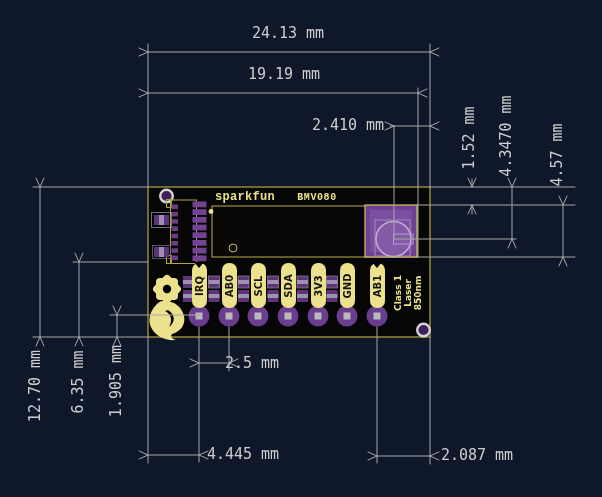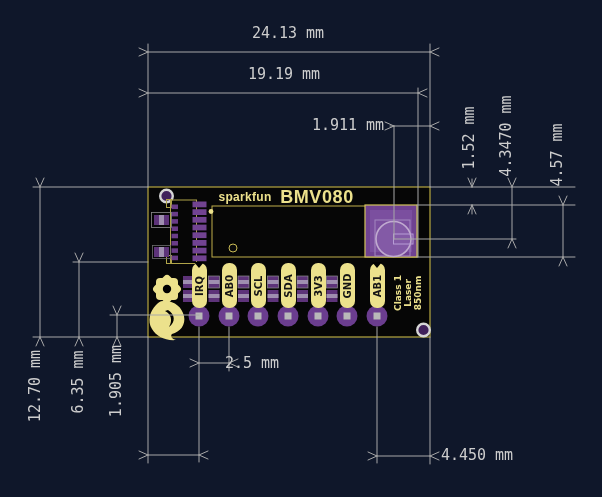--- a/index.html
+++ b/index.html
@@ -6,24 +6,24 @@
   #canvas{position:relative;width:602px;height:497px;background:#0f172a;overflow:hidden;
           font-family:"DejaVu Sans Mono",monospace;}
   #drawing-svg{position:absolute;left:0;top:0;width:602px;height:497px;}
 
   
   .dim{position:absolute;color:#cdcdcd;font-size:15px;white-space:nowrap;
        transform:translate(-50%,-50%);font-family:"DejaVu Sans Mono",monospace;}
   .dim.rot{transform:translate(-50%,-50%) rotate(-90deg);}
 
   
-  .silk{position:absolute;color:#ece18c;font-family:Liberation Sans, sans-serif;
+  .silk{position:absolute;color:#ece18c;font-family:Liberation Mono, monospace;
         font-weight:bold;white-space:nowrap;transform:translate(-50%,-50%);}
   .brand{font-size:12px;letter-spacing:0.3px;}
-  .model{font-size:18px;letter-spacing:0.6px;}
+  .model{font-size:10px;letter-spacing:0.6px;}
 
   
   .pill{position:absolute;width:15px;height:45px;background:#ece18c;border-radius:7px;}
   .pill span{position:absolute;left:50%;top:50%;transform:translate(-50%,-50%) rotate(-90deg);
         color:#151515;font-family:"DejaVu Sans",sans-serif;font-weight:bold;font-size:10px;
         white-space:nowrap;}
   .notch{position:absolute;left:50%;top:-1px;transform:translateX(-50%);width:10px;height:6px;
         background:#000;clip-path:polygon(0 0,100% 0,50% 100%);}
 
   
@@ -190,29 +190,30 @@
       <path d="M199,363 H229 M199,363 l-9,-4 M199,363 l-9,4 M229,363 l9,-4 M229,363 l9,4"></path>
 
       <path d="M148,455 H199 M148,455 l-9,-4 M148,455 l-9,4 M199,455 l9,-4 M199,455 l9,4"></path>
 
       <path d="M377,456 H430 M377,456 l-9,-4 M377,456 l-9,4 M430,456 l9,-4 M430,456 l9,4"></path>
     </g>
   </svg>
 
   <div class="dim" style="left:288px;top:33px">24.13 mm</div>
   <div class="dim" style="left:284px;top:74px">19.19 mm</div>
-  <div class="dim" style="left:348px;top:125px">1.911 mm</div>
+  <div class="dim" style="left:348px;top:125px">2.410 mm</div>
   <div class="dim rot" style="left:469px;top:138px">1.52 mm</div>
   <div class="dim rot" style="left:506px;top:136px">4.3470 mm</div>
   <div class="dim rot" style="left:557px;top:155px">4.57 mm</div>
   <div class="dim rot" style="left:35px;top:386px">12.70 mm</div>
   <div class="dim rot" style="left:78px;top:382px">6.35 mm</div>
   <div class="dim rot" style="left:116px;top:381px">1.905 mm</div>
   <div class="dim" style="left:252px;top:363px">2.5 mm</div>
-  <div class="dim" style="left:477px;top:455px">4.450 mm</div>
+  <div class="dim" style="left:243px;top:454px">4.445 mm</div>
+  <div class="dim" style="left:477px;top:455px">2.087 mm</div>
 
   <div class="silk brand" style="left:245px;top:197px">sparkfun</div>
   <div class="silk model" style="left:317px;top:197px">BMV080</div>
 
   <div class="laser">
     <div>Class 1</div>
     <div>Laser</div>
     <div>850nm</div>
   </div>
 

